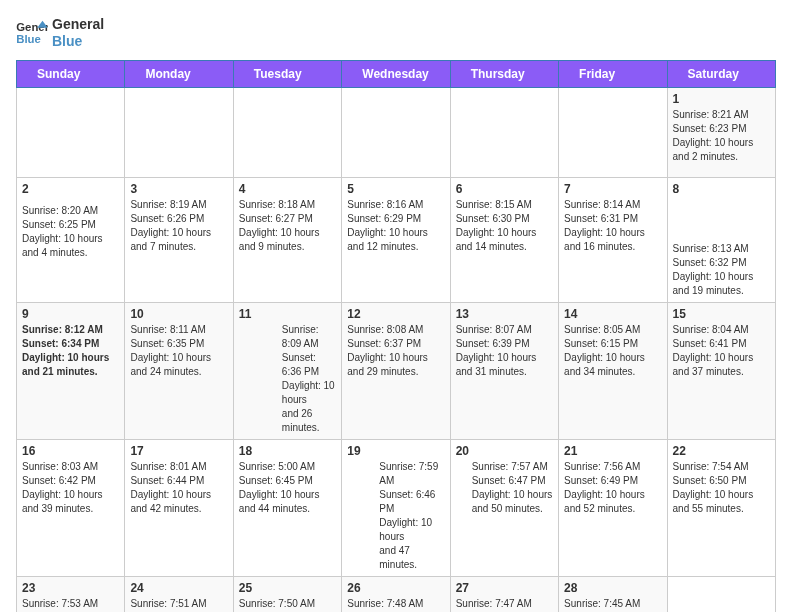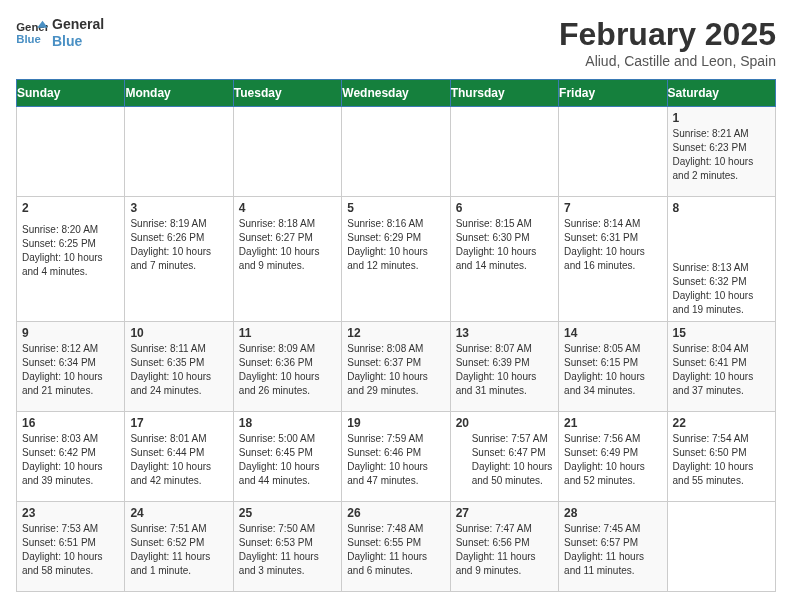--- a/index.html
+++ b/index.html
@@ -36,25 +36,25 @@
     .sub-title {
       font-size: 14px;
       color: #555;
     }
     table {
       width: 100%;
       border-collapse: collapse;
       table-layout: fixed;
     }
     thead tr th {
-      background-color: #15803d;
+      background-color: #8b5cf6;
       color: #fff;
       font-size: 12px;
       font-weight: bold;
-      padding: 6px 0;
+      padding: 6px 20px;
       text-align: left;
       border: 1px solid #3a7ab4;
     }
     tbody tr td {
       vertical-align: top;
       border: 1px solid #ccc;
       padding: 4px 5px;
       font-size: 9.5px;
       color: #333;
       height: 90px;
@@ -87,24 +87,20 @@
     <svg class="logo-icon" viewBox="0 0 36 32" xmlns="http://www.w3.org/2000/svg">
       <text x="0" y="14" font-size="13" font-weight="bold" fill="#333">General</text>
       <text x="0" y="27" font-size="13" font-weight="bold" fill="#4a90c4">Blue</text>
       <polygon points="30,2 36,10 24,10" fill="#4a90c4"></polygon>
     </svg>
     <div>
       <div style="font-size:14px;font-weight:bold;color:#333;line-height:1.2">General</div>
       <div style="font-size:14px;font-weight:bold;color:#4a90c4;line-height:1.2">Blue</div>
     </div>
   </div>
-  <div class="title-area">
-    <div class="main-title">February 2025</div>
-    <div class="sub-title">Aliud, Castille and Leon, Spain</div>
-  </div>
 </div>
 
 <table>
   <thead>
     <tr>
     <th>Sunday</th>
         <th>Monday</th>
         <th>Tuesday</th>
         <th>Wednesday</th>
         <th>Thursday</th>
@@ -175,35 +171,35 @@
           <span class="day-num">8</span>
           <div class="day-info" style="white-space: pre-line; margin-top: 46px;">Sunrise: 8:13 AM
 Sunset: 6:32 PM
 Daylight: 10 hours
 and 19 minutes.</div>
         </td>
       </tr>
       <tr>
         <td>
           <span class="day-num">9</span>
-          <div class="day-info" style="white-space: pre-line;">Sunrise: 8:12 AM
+          <div class="day-info" style="white-space: pre-line; font-weight: bold;">Sunrise: 8:12 AM
 Sunset: 6:34 PM
 Daylight: 10 hours
 and 21 minutes.</div>
         </td>
         <td>
           <span class="day-num">10</span>
           <div class="day-info" style="white-space: pre-line;">Sunrise: 8:11 AM
 Sunset: 6:35 PM
 Daylight: 10 hours
 and 24 minutes.</div>
         </td>
         <td>
           <span class="day-num">11</span>
-          <div class="day-info" style="white-space: pre-line;">Sunrise: 8:09 AM
+          <div class="day-info" style="white-space: pre-line; margin-left: 43px;">Sunrise: 8:09 AM
 Sunset: 6:36 PM
 Daylight: 10 hours
 and 26 minutes.</div>
         </td>
         <td>
           <span class="day-num">12</span>
           <div class="day-info" style="white-space: pre-line;">Sunrise: 8:08 AM
 Sunset: 6:37 PM
 Daylight: 10 hours
 and 29 minutes.</div>
@@ -247,21 +243,21 @@
         </td>
         <td>
           <span class="day-num">18</span>
           <div class="day-info" style="white-space: pre-line;">Sunrise: 5:00 AM
 Sunset: 6:45 PM
 Daylight: 10 hours
 and 44 minutes.</div>
         </td>
         <td>
           <span class="day-num">19</span>
-          <div class="day-info" style="white-space: pre-line;">Sunrise: 7:59 AM
+          <div class="day-info" style="white-space: pre-line; margin-left: 32px;">Sunrise: 7:59 AM
 Sunset: 6:46 PM
 Daylight: 10 hours
 and 47 minutes.</div>
         </td>
         <td>
           <span class="day-num">20</span>
           <div class="day-info" style="white-space: pre-line; margin-left: 16px;">Sunrise: 7:57 AM
 Sunset: 6:47 PM
 Daylight: 10 hours
 and 50 minutes.</div>

